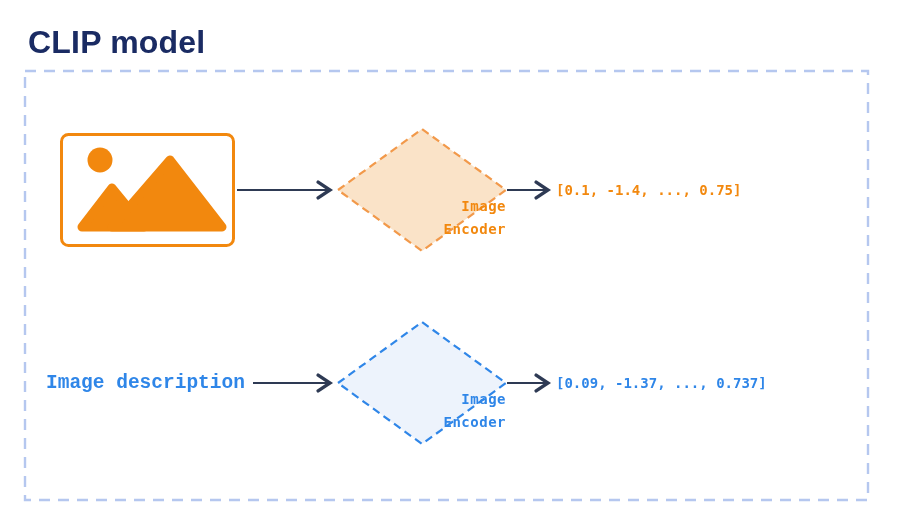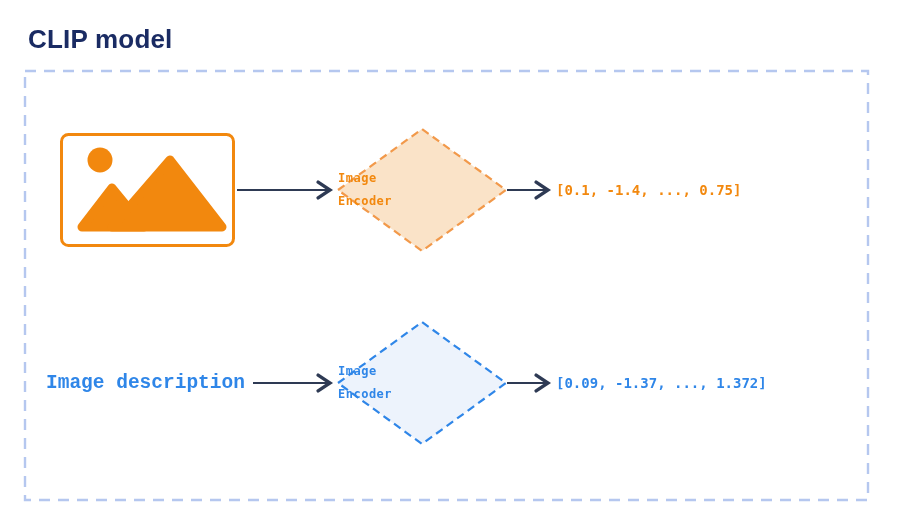--- a/index.html
+++ b/index.html
@@ -10,32 +10,32 @@
     --orange_fill:#fae3c8;
     --blue:#2f86e8;
     --blue_fill:#edf3fc;
     --frame:#b5c7ef;
   }
   *{margin:0;padding:0;box-sizing:border-box;}
   html,body{width:898px;height:528px;background:#ffffff;overflow:hidden;}
   .canvas{position:relative;width:898px;height:528px;font-family:"Liberation Sans",sans-serif;}
   .title{
     position:absolute;left:28px;top:24px;
-    font-size:26px;font-weight:700;color:var(--navy);
+    font-size:32px;font-weight:700;color:var(--navy);
     letter-spacing:0.2px;
   }
   svg.shapes{position:absolute;left:0;top:0;}
   .mono{font-family:"DejaVu Sans Mono","Liberation Mono",monospace;font-weight:700;}
   .vector{position:absolute;font-size:14px;line-height:26px;white-space:pre;}
   .vector.orange{left:556px;top:177px;color:var(--orange);}
   .vector.blue{left:556px;top:370px;color:var(--blue);}
   .input-label{position:absolute;left:46px;top:370px;font-size:19.5px;line-height:26px;color:var(--blue);white-space:pre;font-family:Liberation Mono, monospace;}
   .encoder-label{
-    position:absolute;width:168px;text-align:left;
-    font-size:12px;line-height:23px;letter-spacing:0.5px;
+    position:absolute;width:168px;text-align:right;
+    font-size:14px;line-height:23px;letter-spacing:0.5px;margin-top:28px;
   }
   .encoder-label span{display:block;}
   .encoder-label.orange{left:338px;top:167px;color:var(--orange);}
   .encoder-label.blue{left:338px;top:360px;color:var(--blue);}
 </style>
 </head>
 <body>
 
 <div class="canvas">
 
@@ -73,15 +73,15 @@
   </div>
 
   <div class="encoder-label blue mono">
     <span>Image</span>
     <span>Encoder</span>
   </div>
 
   <div class="input-label mono">Image description</div>
 
   <div class="vector orange mono">[0.1, -1.4, ..., 0.75]</div>
-  <div class="vector blue mono">[0.09, -1.37, ..., 1.372]</div>
+  <div class="vector blue mono">[0.09, -1.37, ..., 0.737]</div>
 
 </div>
 
 </body></html>

